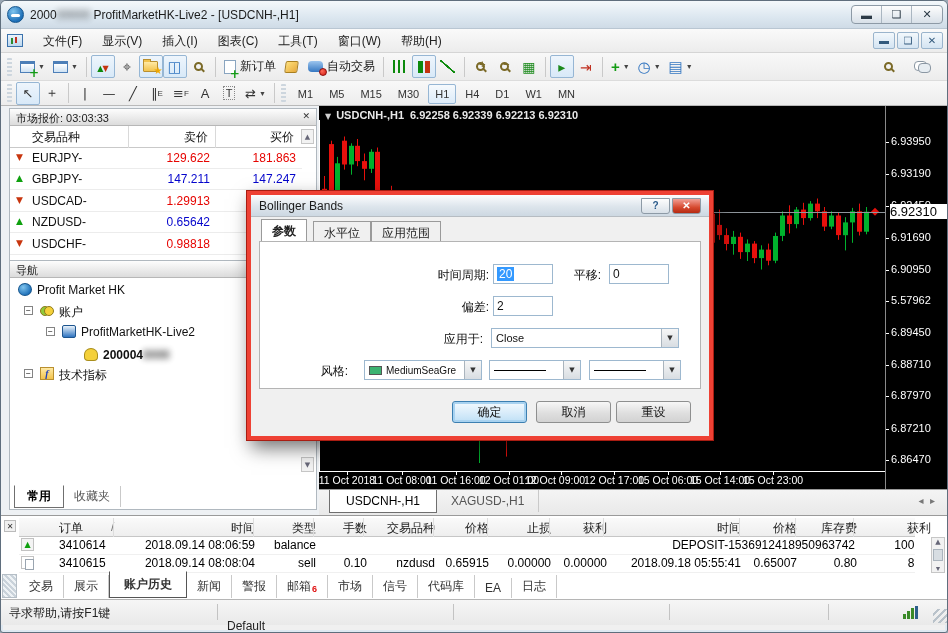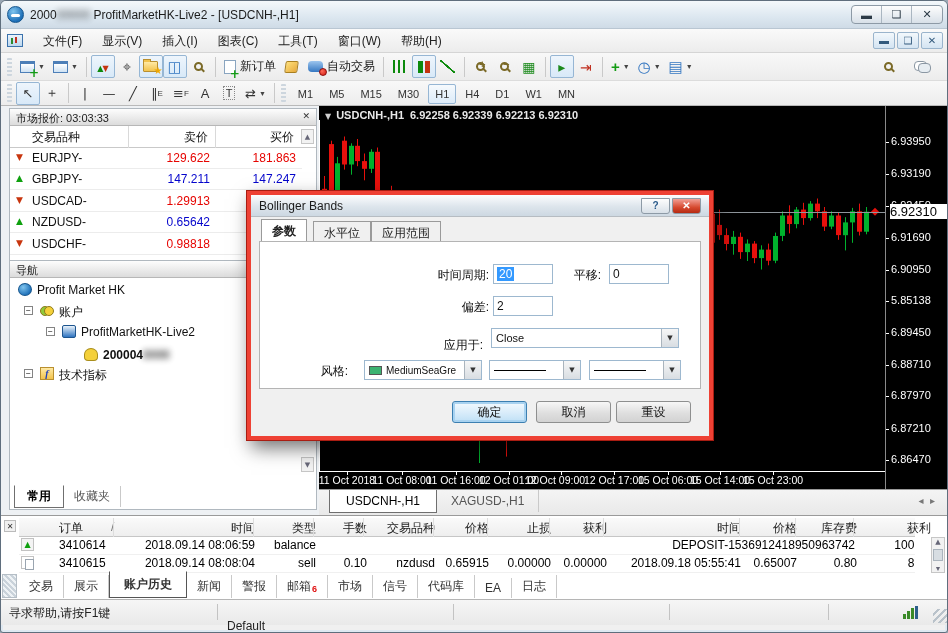--- a/index.html
+++ b/index.html
@@ -536,21 +536,21 @@
         <div class="plabel" style="top: 29px;">6.93950</div>
         <div class="ptick" style="top: 68px;"></div>
         <div class="plabel" style="top: 61px;">6.93190</div>
         <div class="ptick" style="top: 100px;"></div>
         <div class="plabel" style="top: 93px;">6.92450</div>
         <div class="ptick" style="top: 132px;"></div>
         <div class="plabel" style="top: 125px;">6.91690</div>
         <div class="ptick" style="top: 164px;"></div>
         <div class="plabel" style="top: 157px;">6.90950</div>
         <div class="ptick" style="top: 195px;"></div>
-        <div class="plabel" style="top: 188px;">5.85138</div>
+        <div class="plabel" style="top: 188px;">5.57962</div>
         <div class="ptick" style="top: 227px;"></div>
         <div class="plabel" style="top: 220px;">6.89450</div>
         <div class="ptick" style="top: 259px;"></div>
         <div class="plabel" style="top: 252px;">6.88710</div>
         <div class="ptick" style="top: 290px;"></div>
         <div class="plabel" style="top: 283px;">6.87970</div>
         <div class="ptick" style="top: 323px;"></div>
         <div class="plabel" style="top: 316px;">6.87210</div>
         <div class="ptick" style="top: 354px;"></div>
         <div class="plabel" style="top: 347px;">6.86470</div>
@@ -683,21 +683,21 @@
       <span class="dtab on" style="left:10px">参数</span>
       <span class="dtab" style="left:62px">水平位</span>
       <span class="dtab" style="left:120px">应用范围</span>
       <div id="dpage"></div>
       <span class="dlabel" style="left:150px;top:50px;width:88px">时间周期:</span>
       <div class="dinput" style="left:242px;top:47px;width:60px"><span class="selval">20</span></div>
       <span class="dlabel" style="left:300px;top:50px;width:50px">平移:</span>
       <div class="dinput" style="left:358px;top:47px;width:60px"><span>0</span></div>
       <span class="dlabel" style="left:178px;top:82px;width:60px">偏差:</span>
       <div class="dinput" style="left:242px;top:79px;width:60px"><span>2</span></div>
-      <span class="dlabel" style="left:172px;top:120px;width:60px">应用于:</span>
+      <span class="dlabel" style="left:172px;top:114px;width:60px">应用于:</span>
       <div class="combo" style="left:240px;top:111px;width:188px">
           <span>Close</span>
           <span class="cbtn">▼</span>
         </div>
       <span class="dlabel" style="left:47px;top:146px;width:50px">风格:</span>
       <div class="combo" style="left:113px;top:143px;width:118px">
           <span class="swatch" style="background: rgb(60, 179, 113);"></span>
           <span style="font-size:10px">MediumSeaGre</span>
           <span class="cbtn">▼</span>
         </div>

